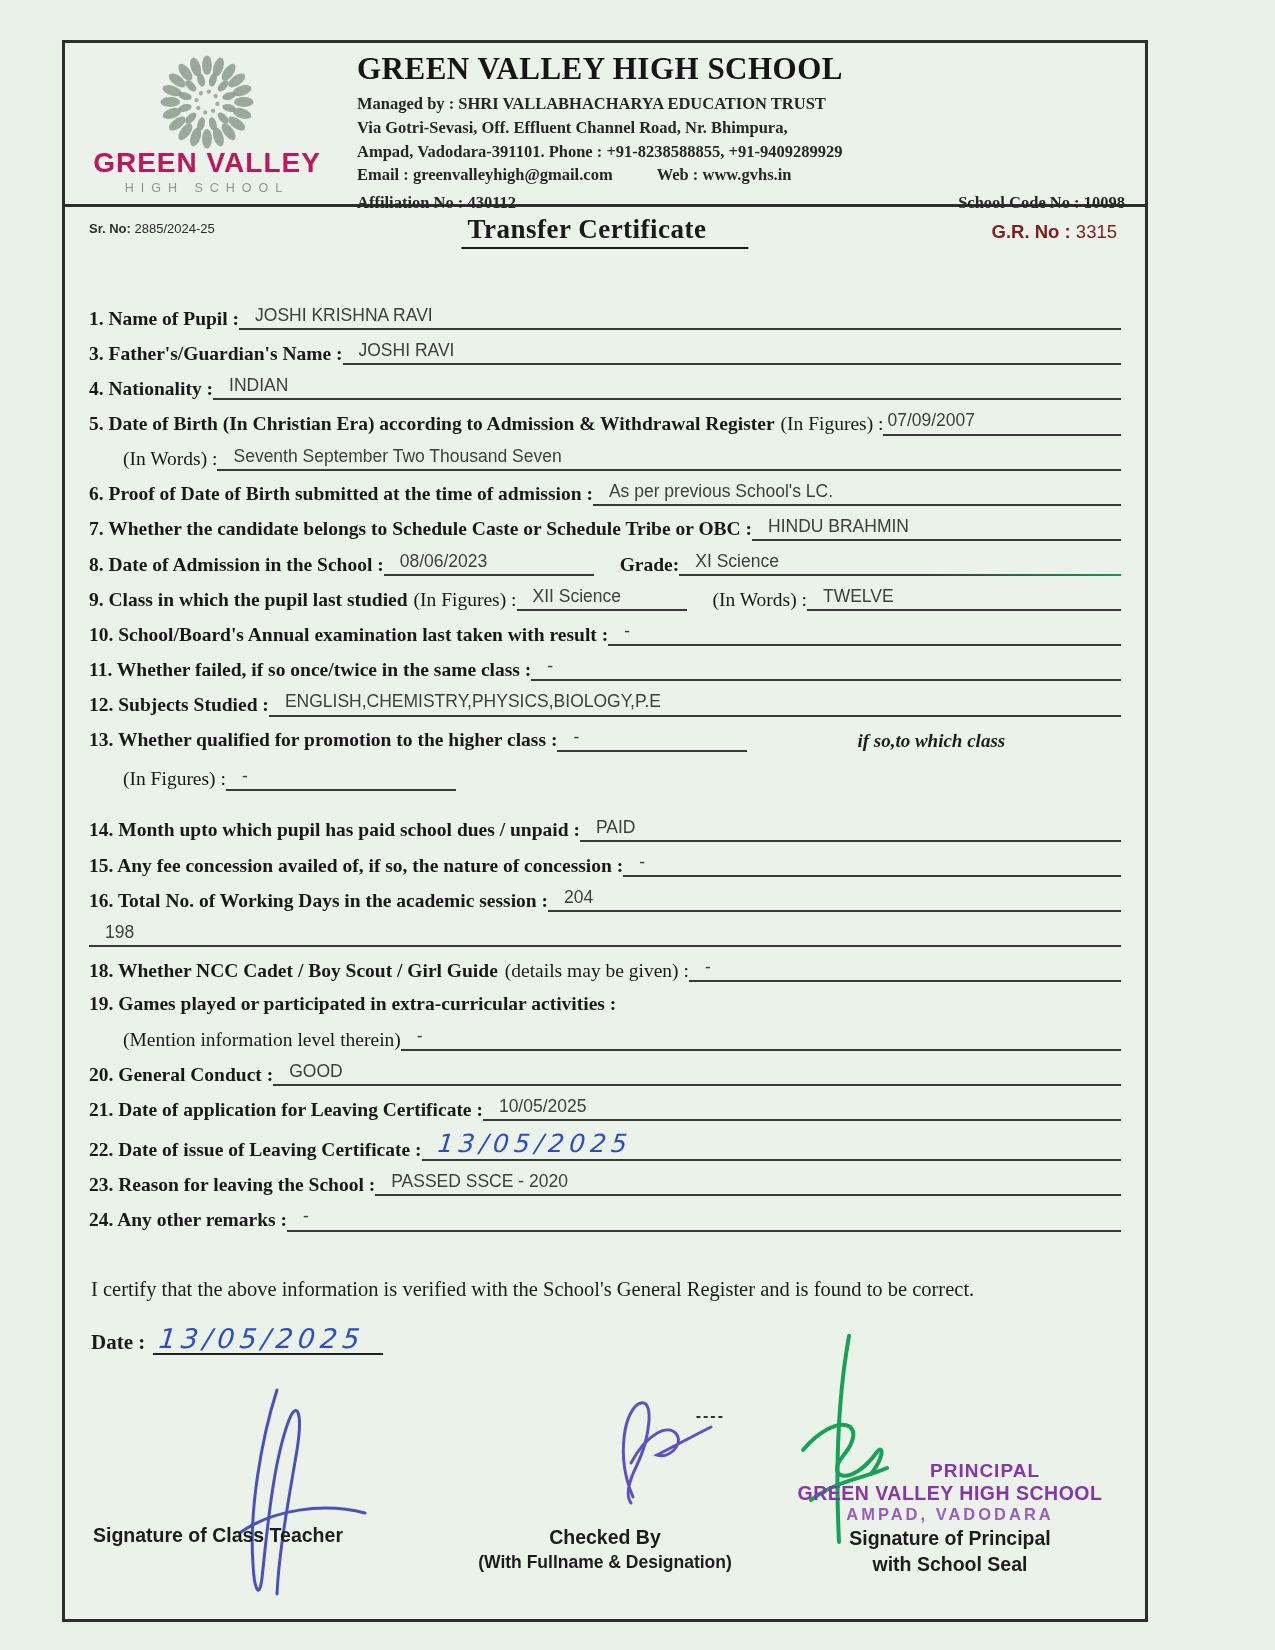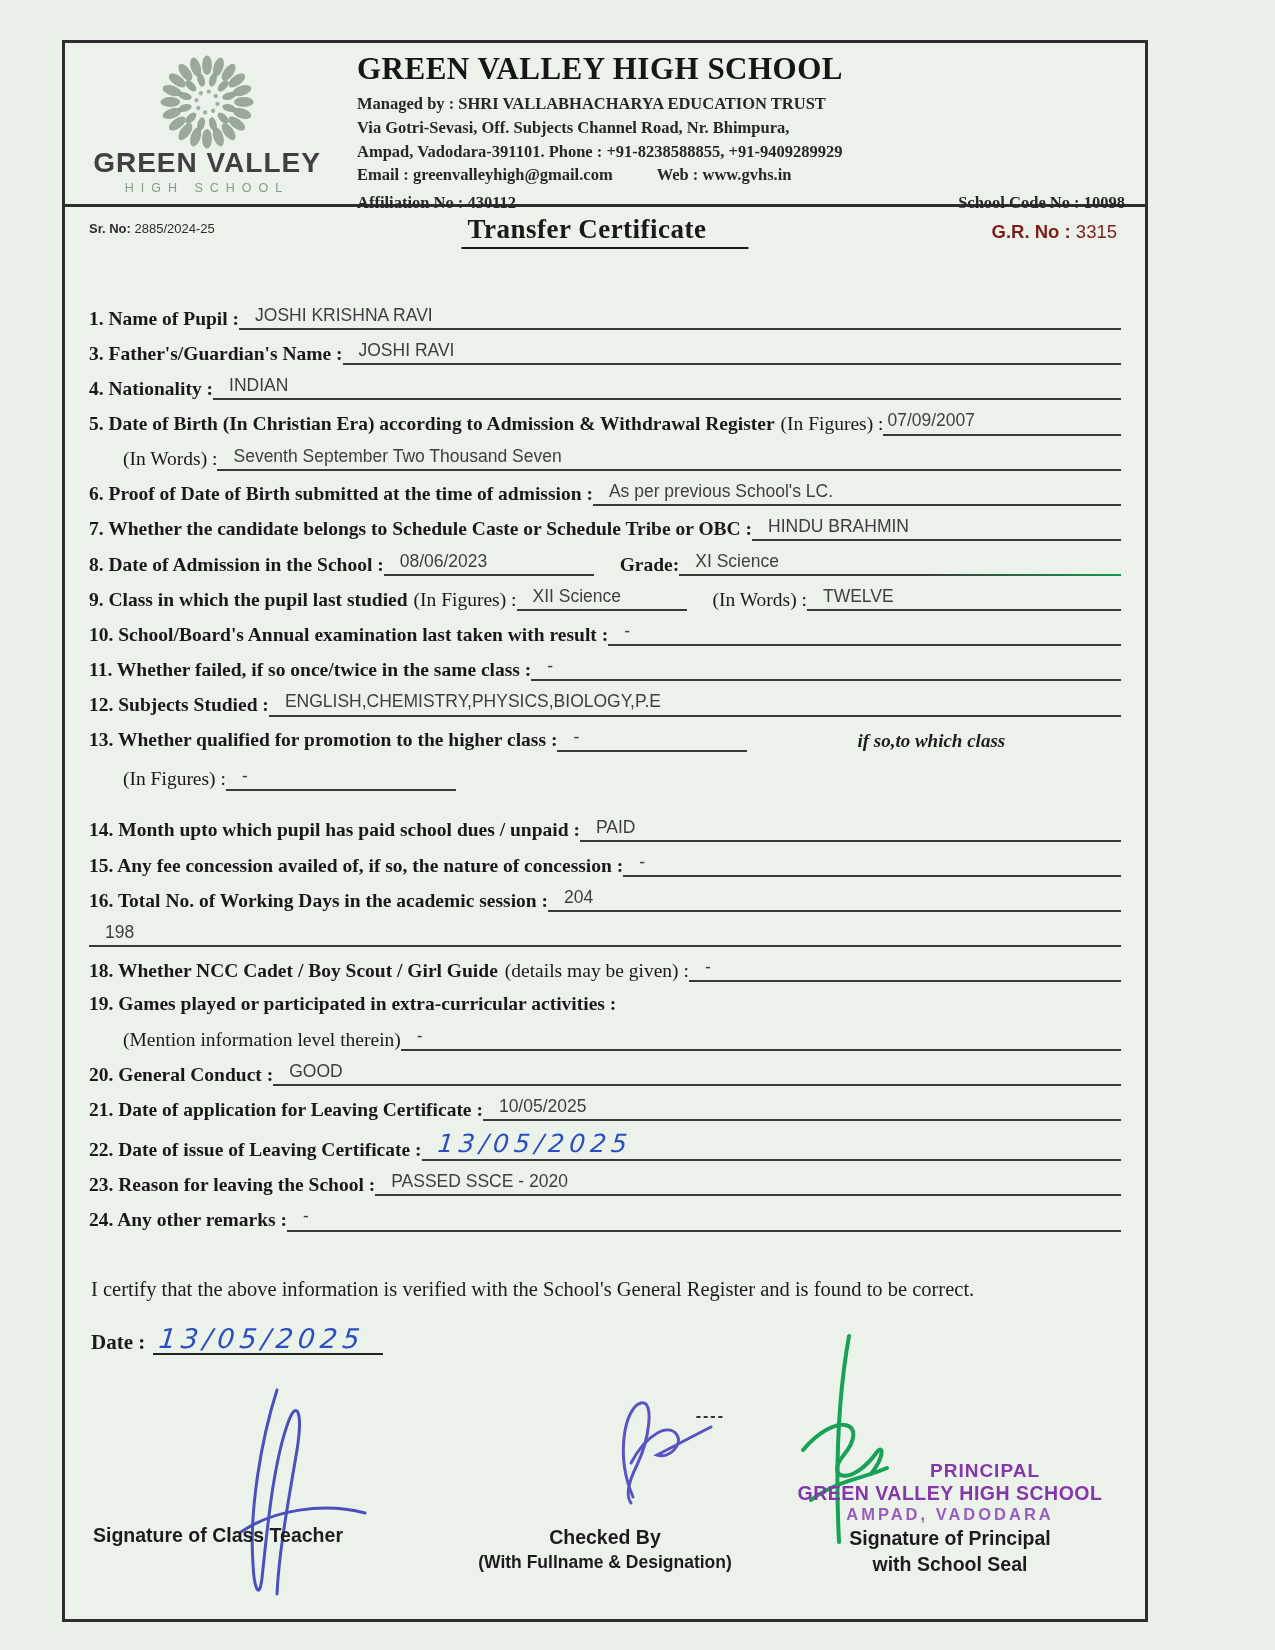--- a/index.html
+++ b/index.html
@@ -9,21 +9,21 @@
     font-family:"Liberation Serif",serif;
   }
   .frame{
     position:absolute;left:62px;top:40px;width:1086px;height:1582px;
     border:3px solid #2e2e2e;box-sizing:border-box;background:#ebf2e9;
   }
   
   .header{display:flex;border-bottom:3px solid #2e2e2e;padding:6px 14px 4px 18px;height:164px;box-sizing:border-box;}
   .logo{width:248px;text-align:center;padding-top:4px;}
   .logo svg{display:block;margin:0 auto;}
-  .logo-name{font-family:"Liberation Sans",sans-serif;font-size:28px;font-weight:600;color:#404040;letter-spacing:1px;margin-top:-4px;}
+  .logo-name{font-family:"Liberation Sans",sans-serif;font-size:28px;font-weight:600;color:#be185d;letter-spacing:1px;margin-top:-4px;}
   .logo-sub{font-family:"Liberation Sans",sans-serif;font-size:12.5px;color:#8a9a8a;letter-spacing:7px;margin-top:2px;}
   .info{flex:1;padding-left:26px;}
   .school-name{font-size:31px;font-weight:700;color:#161616;letter-spacing:0.5px;margin:2px 0 5px;}
   .info-line{font-size:16.5px;font-weight:700;color:#262626;line-height:1.44;}
   .info-email-row{display:flex;gap:44px;}
   .info-bottom{display:flex;justify-content:space-between;margin-top:4px;padding-right:6px;}
   
   .titlebar{position:relative;height:46px;}
   .sr{position:absolute;left:24px;top:14px;font-family:"Liberation Sans",sans-serif;font-size:13px;color:#2d2d2d;}
   .sr .lab,.gr .lab{font-weight:700;}
@@ -132,21 +132,21 @@
           <use href="#dt" transform="rotate(235)"></use>
           <use href="#dt" transform="rotate(280)"></use>
           <use href="#dt" transform="rotate(325)"></use>
       </svg>
       <div class="logo-name">GREEN VALLEY</div>
       <div class="logo-sub">HIGH SCHOOL</div>
     </div>
     <div class="info">
       <div class="school-name">GREEN VALLEY HIGH SCHOOL</div>
       <div class="info-line">Managed by : SHRI VALLABHACHARYA EDUCATION TRUST</div>
-      <div class="info-line">Via Gotri-Sevasi, Off. Subjects Channel Road, Nr. Bhimpura,</div>
+      <div class="info-line">Via Gotri-Sevasi, Off. Effluent Channel Road, Nr. Bhimpura,</div>
       <div class="info-line">Ampad, Vadodara-391101. Phone : +91-8238588855, +91-9409289929</div>
       <div class="info-line info-email-row">
         <span>Email : greenvalleyhigh@gmail.com</span>
         <span>Web : www.gvhs.in</span>
       </div>
       <div class="info-line info-bottom">
         <span>Affiliation No : 430112</span>
         <span>School Code No : 10098</span>
       </div>
     </div>

